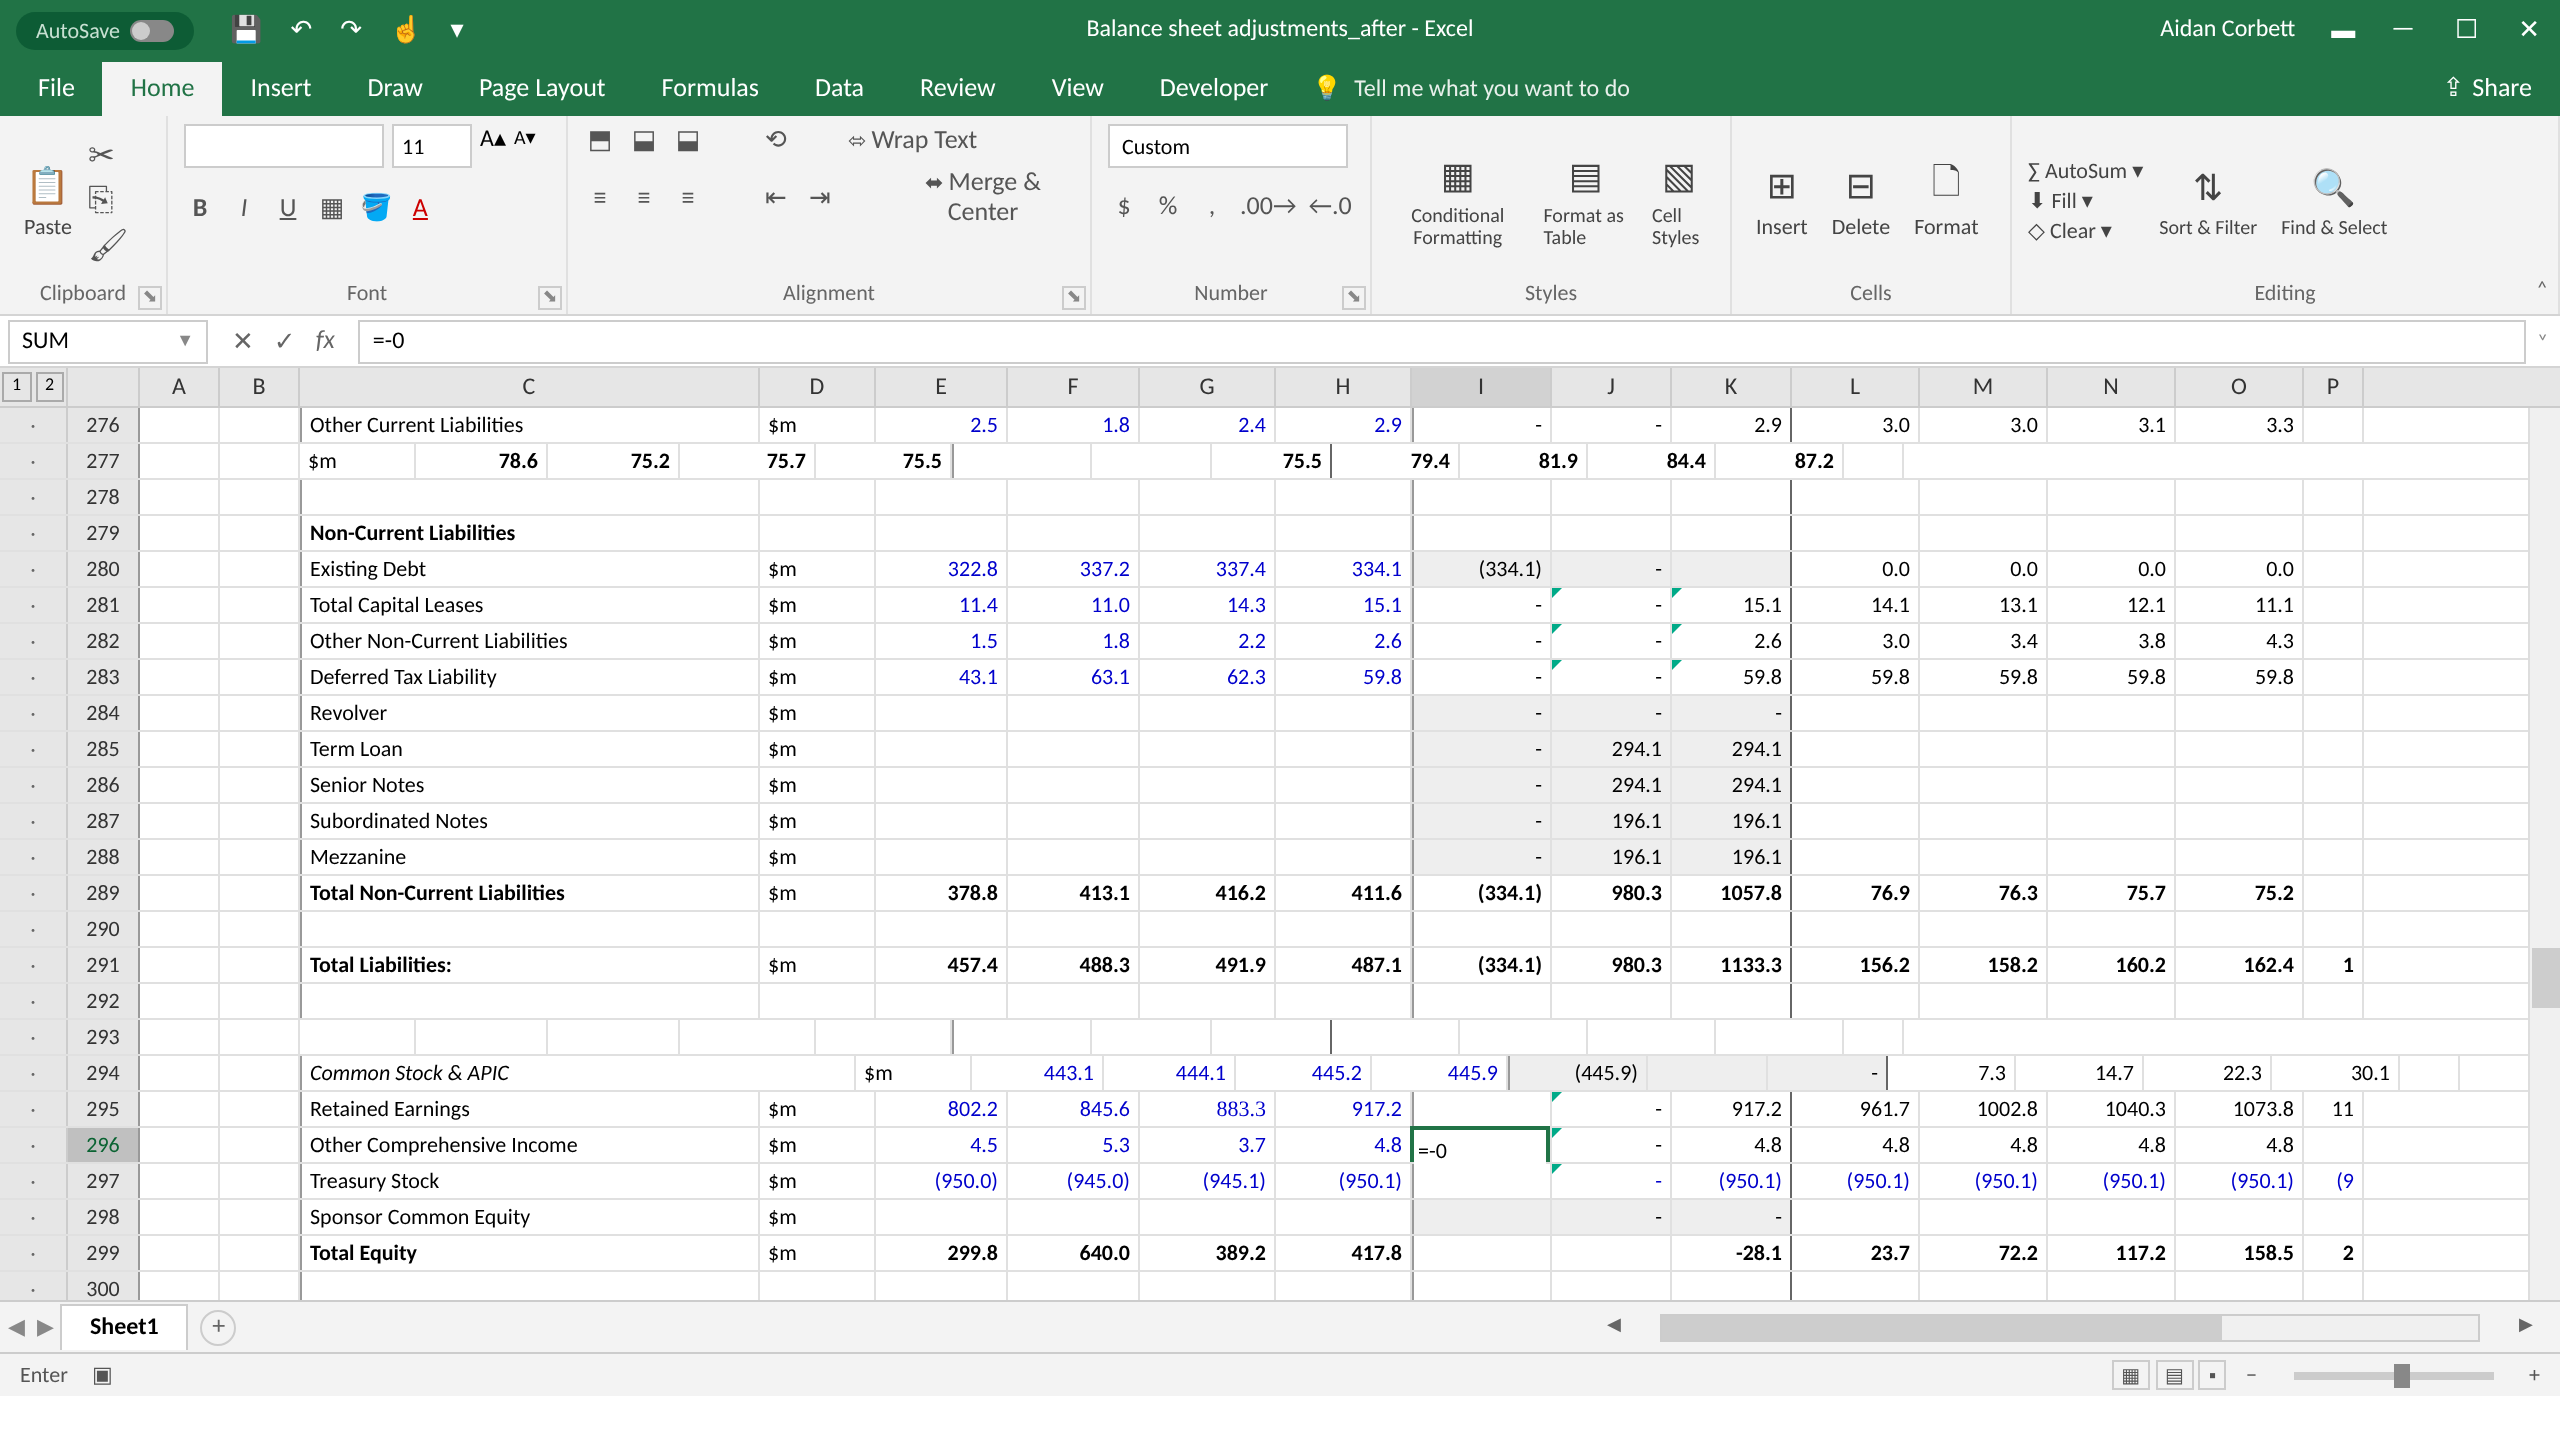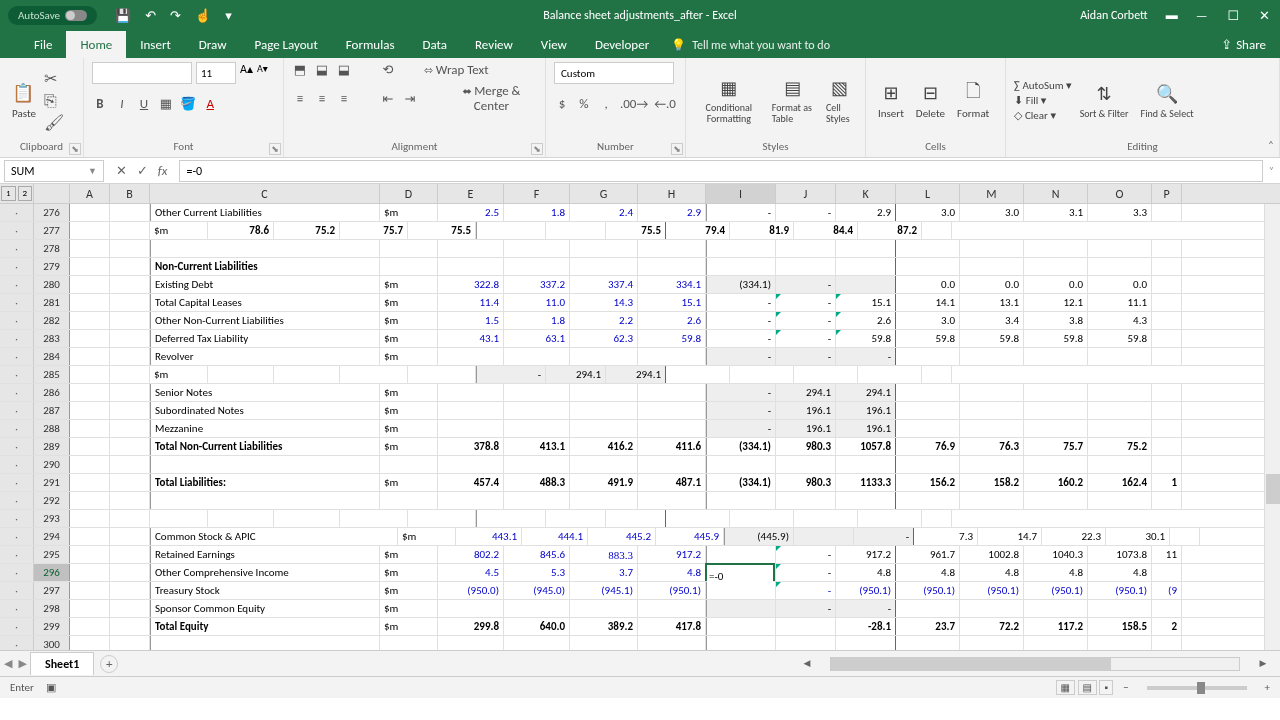--- a/index.html
+++ b/index.html
@@ -6,21 +6,21 @@
 body{background:#fff;overflow:hidden;width:1280px;height:720px;position:relative}
 .titlebar{height:30px;background:#217346;display:flex;align-items:center;color:#fff;font-size:12px;position:relative}
 .autosave{background:#0d5c35;padding:3px 10px;border-radius:10px;margin-left:8px;font-size:11px;color:#c8e0d2;display:flex;align-items:center;gap:5px}
 .toggle-off{width:22px;height:11px;background:#888;border-radius:6px;position:relative}
 .toggle-off::after{content:'';position:absolute;width:9px;height:9px;background:#ccc;border-radius:50%;top:1px;left:1px}
 .qat{display:flex;gap:14px;margin-left:18px;align-items:center}
 .qat span{font-size:13px;color:#fff;cursor:pointer}
 .title-center{position:absolute;left:50%;transform:translateX(-50%);font-size:12px}
 .title-right{margin-left:auto;display:flex;align-items:center;gap:18px;padding-right:10px}
 .win-btns{display:flex;gap:20px;font-size:13px}
-.tabs{height:28px;background:#217346;display:flex;align-items:flex-end;padding-left:20px;color:#fff;font-size:13px}
+.tabs{height:28px;background:#217346;display:flex;align-items:flex-end;padding-left:5px;color:#fff;font-size:13px}
 .tab{padding:6px 14px;cursor:pointer}
 .tab.active{background:#f3f3f3;color:#217346}
 .share{margin-left:auto;padding:6px 14px;display:flex;align-items:center;gap:4px}
 .tellme{display:flex;align-items:center;gap:6px;padding:6px 8px;color:#e8f0eb;font-size:12px}
 .ribbon{height:100px;background:#f3f3f3;border-bottom:1px solid #d4d4d4;display:flex;position:relative}
 .rgroup{border-right:1px solid #e0e0e0;padding:4px 8px 2px;display:flex;flex-direction:column;justify-content:space-between;position:relative}
 .rgroup-label{font-size:11px;color:#666;text-align:center;padding:2px 0}
 .rgroup-body{flex:1;display:flex;align-items:center;gap:4px}
 .big-btn{display:flex;flex-direction:column;align-items:center;gap:2px;padding:4px;cursor:pointer;font-size:11px;color:#444}
 .icon-box{width:24px;height:24px;display:flex;align-items:center;justify-content:center;font-size:18px}
@@ -472,20 +472,21 @@
         <div class="cell num" style="width: 64px;"></div>
         <div class="cell num" style="width: 64px;"></div>
         <div class="cell num" style="width: 64px;"></div>
         <div class="cell num" style="width: 30px;"></div>
       </div>
       <div class="row">
         <div class="outline-gutter">·</div>
         <div class="rh">285</div>
         <div class="cell" style="width: 40px;"></div>
         <div class="cell" style="width: 40px;"></div>
+        <div class="cell txt bl" style="width: 230px;">Term Loan</div>
         <div class="cell txt" style="width: 58px;">$m</div>
         <div class="cell num" style="width: 66px;"></div>
         <div class="cell num" style="width: 66px;"></div>
         <div class="cell num" style="width: 68px;"></div>
         <div class="cell num" style="width: 68px;"></div>
         <div class="cell num shaded bl" style="width: 70px;">-</div>
         <div class="cell num shaded" style="width: 60px;">294.1</div>
         <div class="cell num shaded heavy-border-v" style="width: 60px;">294.1</div>
         <div class="cell num" style="width: 64px;"></div>
         <div class="cell num" style="width: 64px;"></div>
@@ -650,21 +651,21 @@
         <div class="cell num bold" style="width: 64px;"></div>
         <div class="cell num bold" style="width: 64px;"></div>
         <div class="cell num bold" style="width: 64px;"></div>
         <div class="cell num bold" style="width: 30px;"></div>
       </div>
       <div class="row">
         <div class="outline-gutter">·</div>
         <div class="rh">294</div>
         <div class="cell" style="width: 40px;"></div>
         <div class="cell" style="width: 40px;"></div>
-        <div class="cell txt bl" style="width: 248px;">Common Stock &amp; APIC</div>
+        <div class="cell txt bl" style="width: 278px; font-style: italic;">Common Stock &amp; APIC</div>
         <div class="cell txt" style="width: 58px;">$m</div>
         <div class="cell num blue" style="width: 66px;">443.1</div>
         <div class="cell num blue" style="width: 66px;">444.1</div>
         <div class="cell num blue" style="width: 68px;">445.2</div>
         <div class="cell num blue" style="width: 68px;">445.9</div>
         <div class="cell num shaded bl" style="width: 70px;">(445.9)</div>
         <div class="cell num shaded" style="width: 60px;"></div>
         <div class="cell num shaded heavy-border-v" style="width: 60px;">-</div>
         <div class="cell num" style="width: 64px;">7.3</div>
         <div class="cell num" style="width: 64px;">14.7</div>

